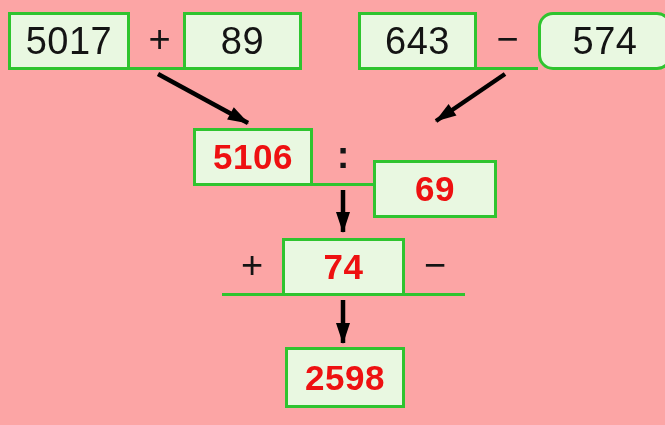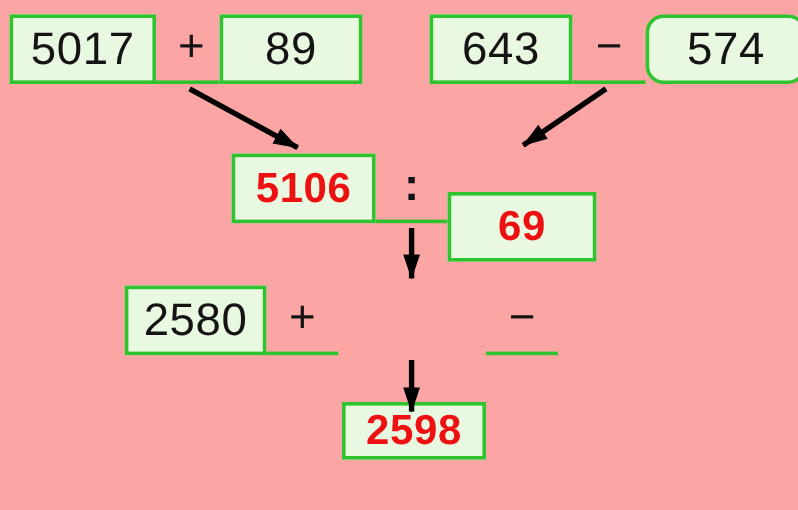--- a/index.html
+++ b/index.html
@@ -64,25 +64,25 @@
   <div class="box" style="left:183px; top:12px; width:119px; height:58px;">89</div>
 
   <div class="box" style="left:358px; top:12px; width:119px; height:58px;">643</div>
   <div class="gap" style="left:477px; top:12px; width:61px; height:58px;">−</div>
   <div class="box" style="left:538px; top:12px; width:134px; height:58px;border-radius:15px;">574</div>
 
   <div class="box result" style="left:193px; top:128px; width:120px; height:58px;">5106</div>
   <div class="gap colon" style="left:313px; top:128px; width:60px; height:58px;">:</div>
   <div class="box result" style="left:373px; top:128px; width:124px; height:58px;margin-top:32px;">69</div>
 
-  <div class="box" style="left:104px; top:238px; width:118px; height:58px;">2580</div>
   <div class="gap" style="left:222px; top:238px; width:60px; height:58px;">+</div>
+  <div class="box result" style="left:282px; top:238px; width:123px; height:58px;">74</div>
   <div class="gap" style="left:405px; top:238px; width:60px; height:58px;">−</div>
 
-  <div class="box result" style="left:285px; top:335px; width:120px; height:48px;">2598</div>
+  <div class="box result" style="left:285px; top:347px; width:120px; height:61px;">2598</div>
 
   <svg class="arrow-layer" width="665" height="425" viewBox="0 0 665 425">
     <defs>
       <marker id="ah" markerUnits="userSpaceOnUse" markerWidth="26" markerHeight="18" viewBox="0 0 26 18" refX="22" refY="9" orient="auto">
         <path d="M2,2 L23,9 L2,16 Z" fill="#000000"></path>
       </marker>
     </defs>
     <line x1="158" y1="74" x2="248" y2="123" stroke="#000000" stroke-width="4.5" marker-end="url(#ah)"></line>
     <line x1="505" y1="74" x2="436" y2="121" stroke="#000000" stroke-width="4.5" marker-end="url(#ah)"></line>
     <line x1="343" y1="190" x2="343" y2="232" stroke="#000000" stroke-width="4.5" marker-end="url(#ah)"></line>

